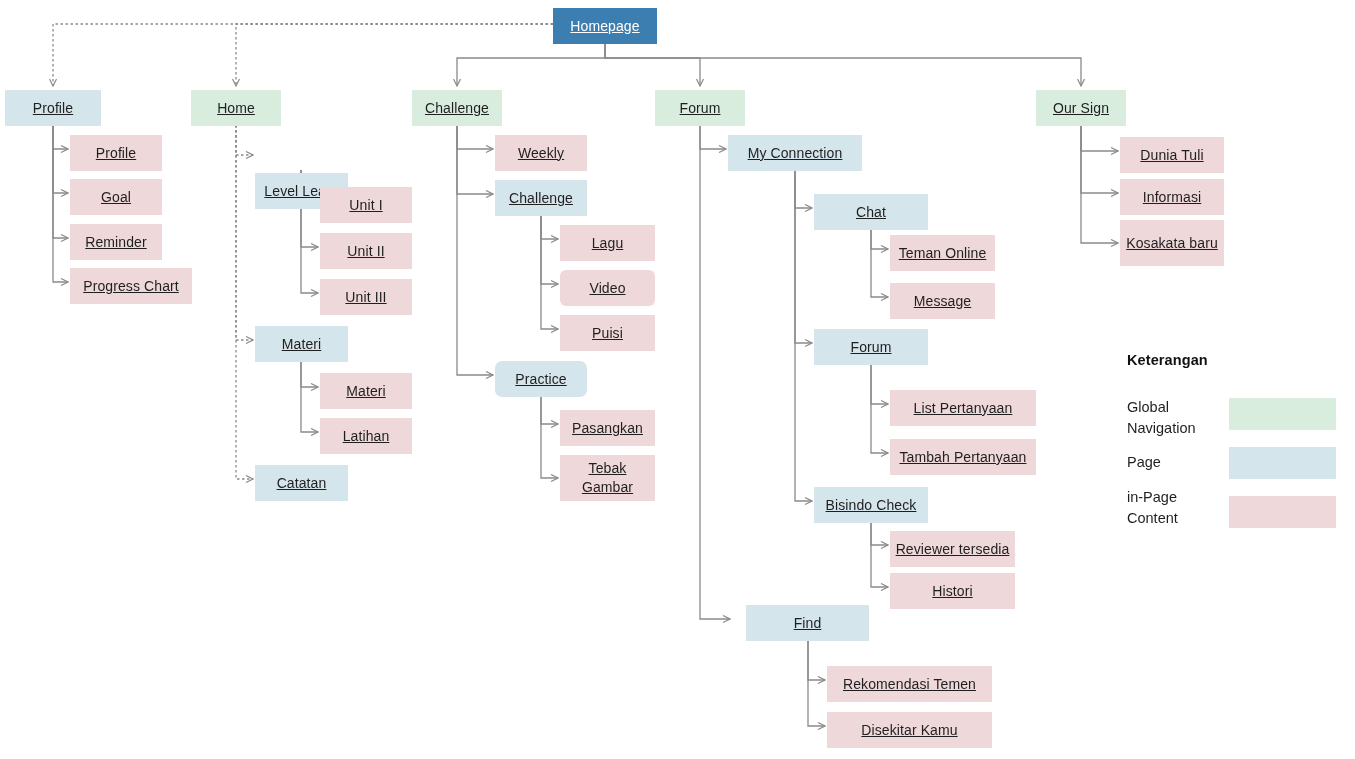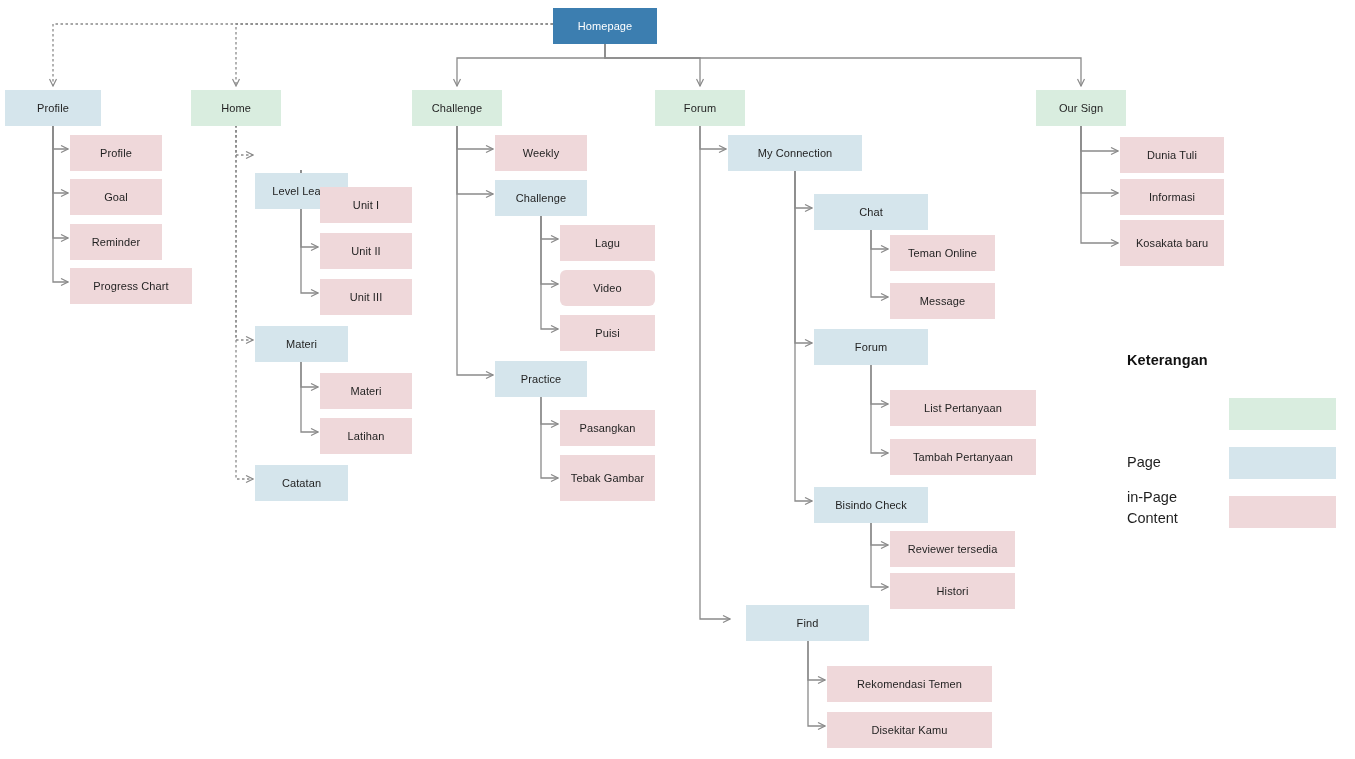--- a/index.html
+++ b/index.html
@@ -14,25 +14,26 @@
   #canvas{position:absolute;left:0;top:0;width:1355px;height:759px;}
   svg#wires{position:absolute;left:0;top:0;width:1355px;height:759px;pointer-events:none;}
 
   .node{
     position:absolute;
     box-sizing:border-box;
     display:flex;
     align-items:center;
     justify-content:center;
     text-align:center;
-    font-size:11px;
+    font-size:14px;
     line-height:1.33;
     color:#1f1f1f;
     letter-spacing:.1px;
     padding:18px 4px;
+    text-decoration:underline;
   }
   .node.root{background:#3c7eb0;color:#ffffff;}
   .node.nav{background:#d9eddf;}
   .node.page{background:#d5e5ec;}
   .node.content{background:#efd8da;}
 
   
   .legend-title{
     position:absolute;
     font-size:14.5px;
@@ -137,21 +138,21 @@
   <div class="node content" style="left:320px;top:373px;width:92px;height:29px;">Materi</div>
   <div class="node content" style="left:320px;top:418px;width:92px;height:29px;">Latihan</div>
   <div class="node page" style="left:255px;top:465px;width:93px;height:29px;">Catatan</div>
 
   <div class="node nav" style="left:412px;top:90px;width:90px;height:31px;">Challenge</div>
   <div class="node content" style="left:495px;top:135px;width:92px;height:29px;">Weekly</div>
   <div class="node page" style="left:495px;top:180px;width:92px;height:29px;">Challenge</div>
   <div class="node content" style="left:560px;top:225px;width:95px;height:29px;">Lagu</div>
   <div class="node content" style="left:560px;top:270px;width:95px;height:29px;border-radius:6px;">Video</div>
   <div class="node content" style="left:560px;top:315px;width:95px;height:29px;">Puisi</div>
-  <div class="node page" style="left:495px;top:361px;width:92px;height:29px;">Practice</div>
+  <div class="node page" style="left:495px;top:361px;width:92px;height:29px;border-radius:7px;">Practice</div>
   <div class="node content" style="left:560px;top:410px;width:95px;height:29px;">Pasangkan</div>
   <div class="node content" style="left:560px;top:455px;width:95px;height:46px;text-align:center;">Tebak Gambar</div>
 
   <div class="node nav" style="left:655px;top:90px;width:90px;height:31px;">Forum</div>
   <div class="node page" style="left:728px;top:135px;width:134px;height:29px;">My Connection</div>
   <div class="node page" style="left:814px;top:194px;width:114px;height:29px;">Chat</div>
   <div class="node content" style="left:890px;top:235px;width:105px;height:29px;">Teman Online</div>
   <div class="node content" style="left:890px;top:283px;width:105px;height:29px;">Message</div>
   <div class="node page" style="left:814px;top:329px;width:114px;height:29px;">Forum</div>
   <div class="node content" style="left:890px;top:390px;width:146px;height:29px;">List Pertanyaan</div>
@@ -163,20 +164,21 @@
   <div class="node content" style="left:827px;top:666px;width:165px;height:29px;">Rekomendasi Temen</div>
   <div class="node content" style="left:827px;top:712px;width:165px;height:29px;">Disekitar Kamu</div>
 
   <div class="node nav" style="left:1036px;top:90px;width:90px;height:31px;">Our Sign</div>
   <div class="node content" style="left:1120px;top:137px;width:104px;height:29px;">Dunia Tuli</div>
   <div class="node content" style="left:1120px;top:179px;width:104px;height:29px;">Informasi</div>
   <div class="node content" style="left:1120px;top:220px;width:104px;height:46px;">Kosakata baru</div>
 
   <div class="legend-title" style="left:1127px;top:352px;">Keterangan</div>
 
+  <div class="legend-label" style="left:1127px;top:397px;width:100px;">Global Navigation</div>
   <div class="legend-swatch" style="left:1229px;top:398px;width:107px;height:32px;background:#d9eddf;"></div>
 
   <div class="legend-label" style="left:1127px;top:452px;width:100px;">Page</div>
   <div class="legend-swatch" style="left:1229px;top:447px;width:107px;height:32px;background:#d5e5ec;"></div>
 
   <div class="legend-label" style="left:1127px;top:487px;width:100px;">in-Page Content</div>
   <div class="legend-swatch" style="left:1229px;top:496px;width:107px;height:32px;background:#efd8da;"></div>
 
 </div>
 

